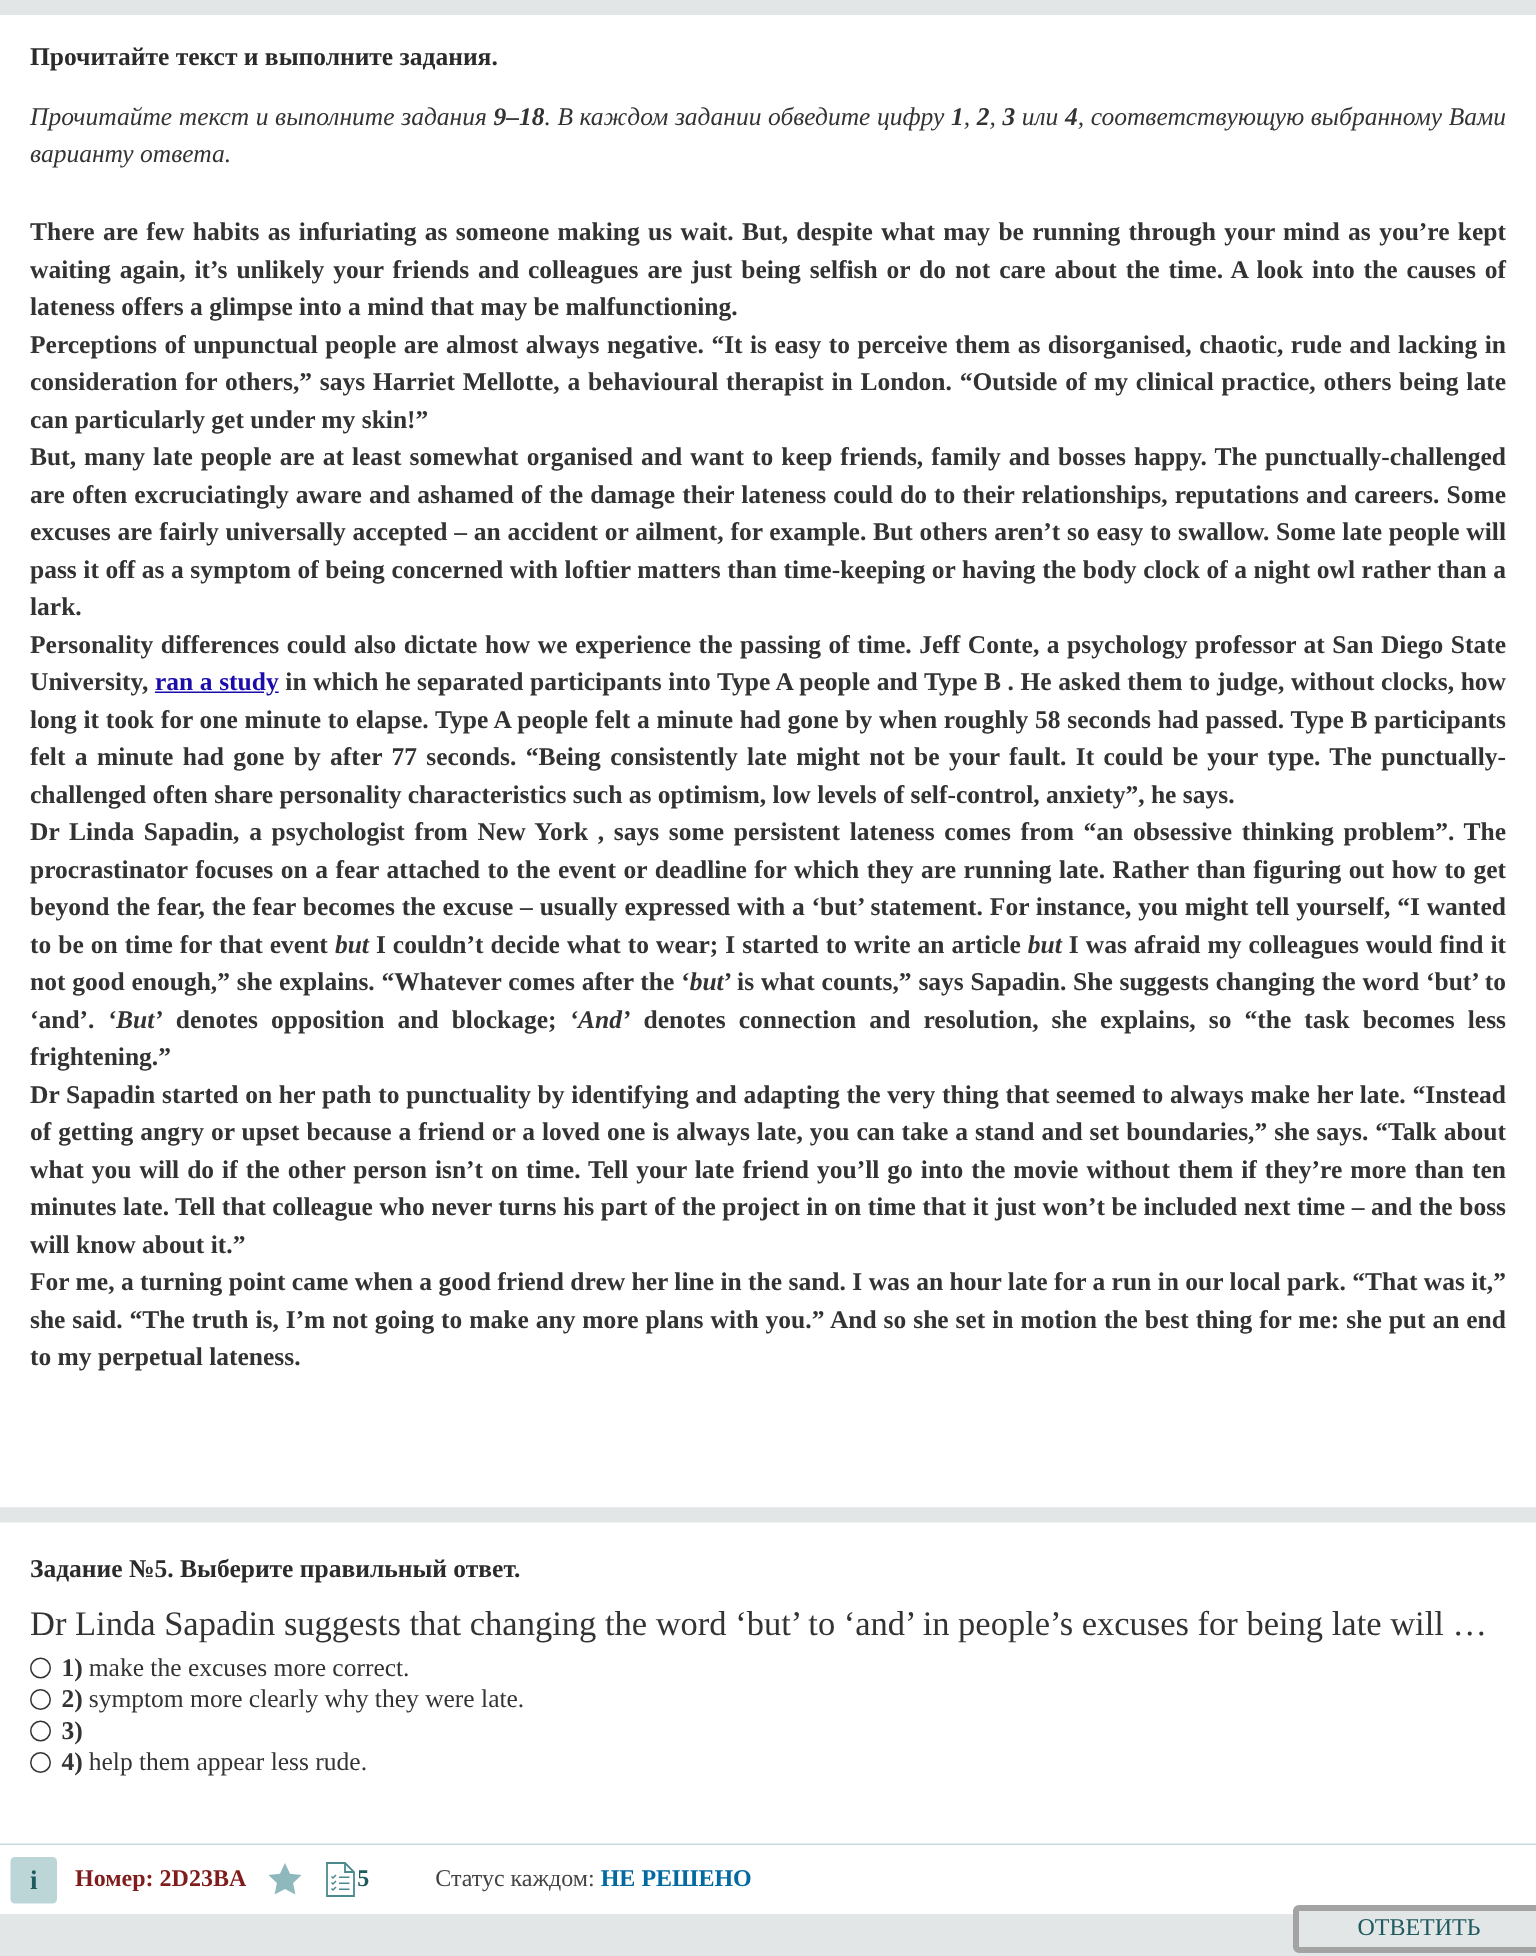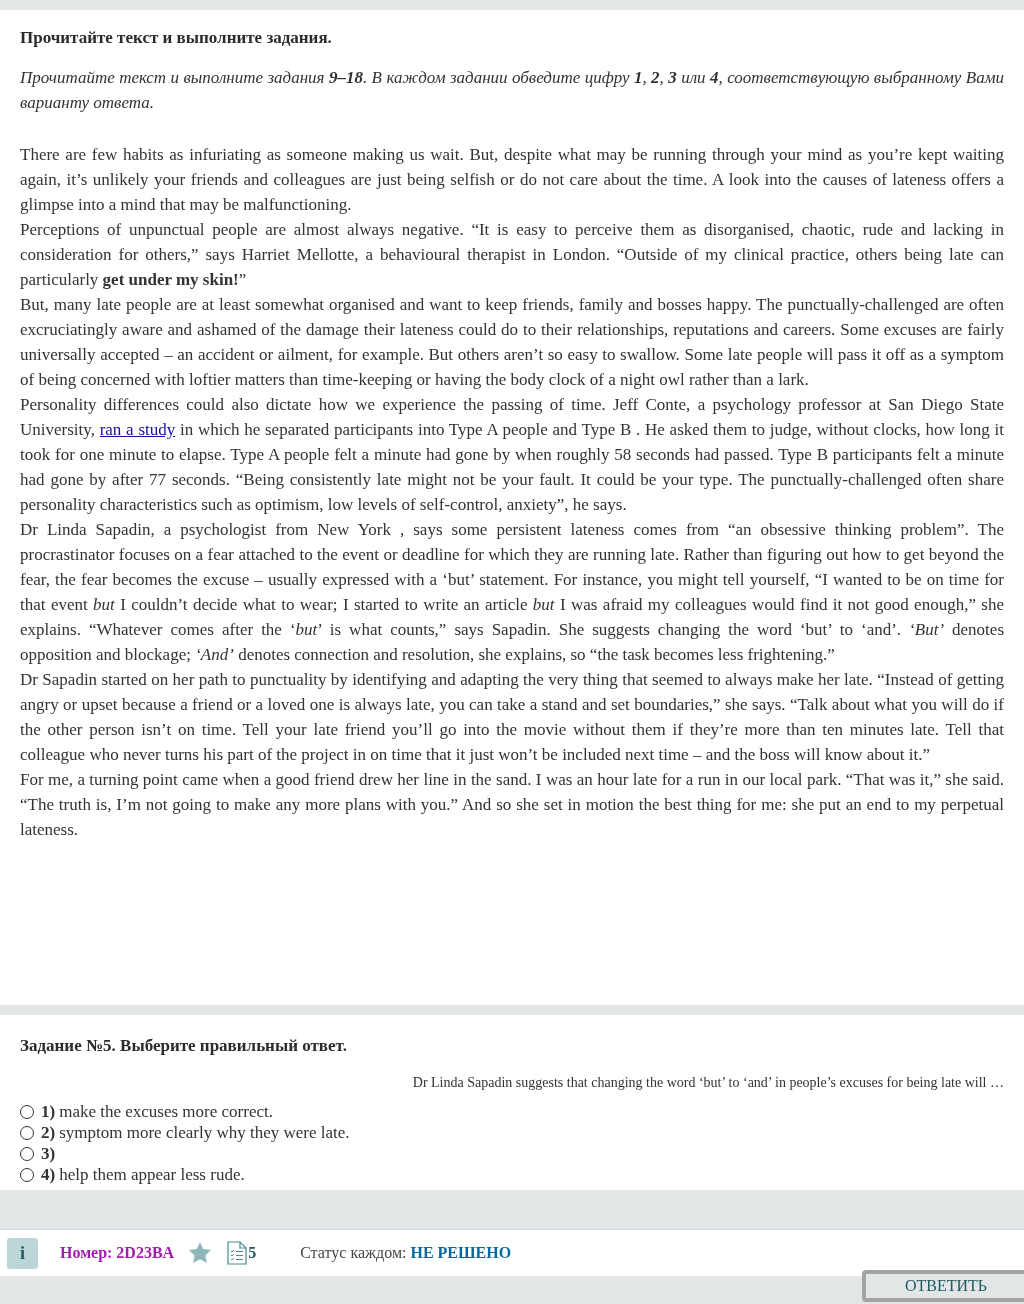--- a/index.html
+++ b/index.html
@@ -25,31 +25,31 @@
   .instr-text {
     margin: 16px 0 0 0; font-style: italic; font-size: 17px; line-height: 25px;
     text-align: justify; color: #333;
   }
   .instr-text b { font-style: italic; }
   .passage-title {
     margin: 28px 0 0 0; font-weight: bold; font-size: 17px; line-height: 22px;
   }
   .passage { margin-top: 27px; }
   .passage p {
-    margin: 0; font-size: 17px; line-height: 25px; text-align: justify; color: #333;
+    margin: 0; font-size: 17px; line-height: 25px; text-align: justify; color: #333; font-weight: bold;
   }
   .passage a { color: #1a0dab; text-decoration: underline; }
   .task-card {
     background: #fff;
-    height: 175px;
+    height: 215px;
     padding: 20px 20px 0 20px;
     box-sizing: border-box;
   }
   .task-title { margin: 0; font-size: 17px; font-weight: bold; line-height: 22px; }
-  .question { margin: 15px 0 0 0; font-size: 14px; line-height: 22px; color: #333; text-align: right; }
+  .question { margin: 15px 0 0 0; font-size: 23px; line-height: 22px; color: #333; }
   .options { margin-top: 7px; }
   .option {
     display: flex; align-items: center; font-size: 17px; line-height: 21px; color: #333;
     cursor: pointer;
   }
   .radio {
     width: 14px; height: 14px; border: 1px solid #333; border-radius: 50%;
     margin-right: 7px; box-sizing: border-box; background: #fff;
   }
   .option .num { font-weight: bold; margin-right: 4px; }
@@ -57,21 +57,21 @@
     position: absolute; left: 0; top: 1229px; width: 1024px; height: 46px;
     background: #fff; border-top: 1px solid #c5dcdc;
     display: flex; align-items: center;
   }
   .info-btn {
     margin-left: 7px; width: 31px; height: 31px; background: #bcd6d8;
     border-radius: 3px; display: flex; align-items: center; justify-content: center;
     font-weight: bold; color: #1e5a5e; font-size: 18px; cursor: pointer;
   }
   .task-number {
-    margin-left: 22px; font-weight: bold; color: #a21caf; font-size: 16px;
+    margin-left: 12px; font-weight: bold; color: #7f1d1d; font-size: 16px;
   }
   .star-icon { margin-left: 13px; width: 26px; height: 26px; cursor: pointer; }
   .list-icon { margin-left: 14px; width: 20px; height: 24px; }
   .count { font-weight: bold; font-size: 16px; color: #1e5a5e; margin-left: 1px; }
   .status { margin-left: 44px; font-size: 16px; color: #444; }
   .status b { color: #0369a1; }
   .answer-btn {
     position: absolute; left: 862px; top: 1270px; width: 168px; height: 32px;
     border: 4px solid #a3a3a3; border-radius: 4px; background: #e2e6e7;
     color: #1e5a5e; font-family: "Liberation Serif", serif; font-size: 16px;

